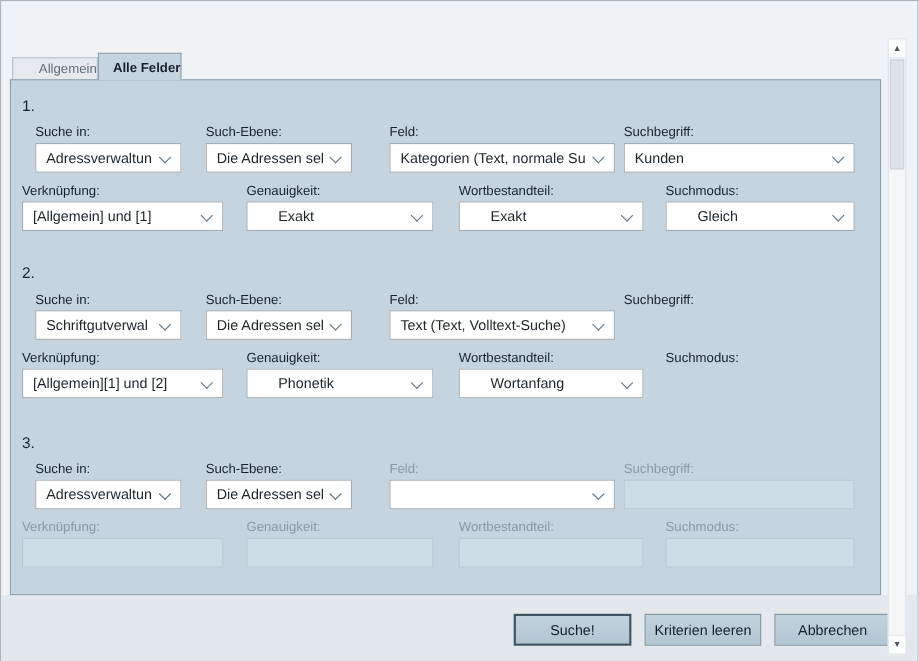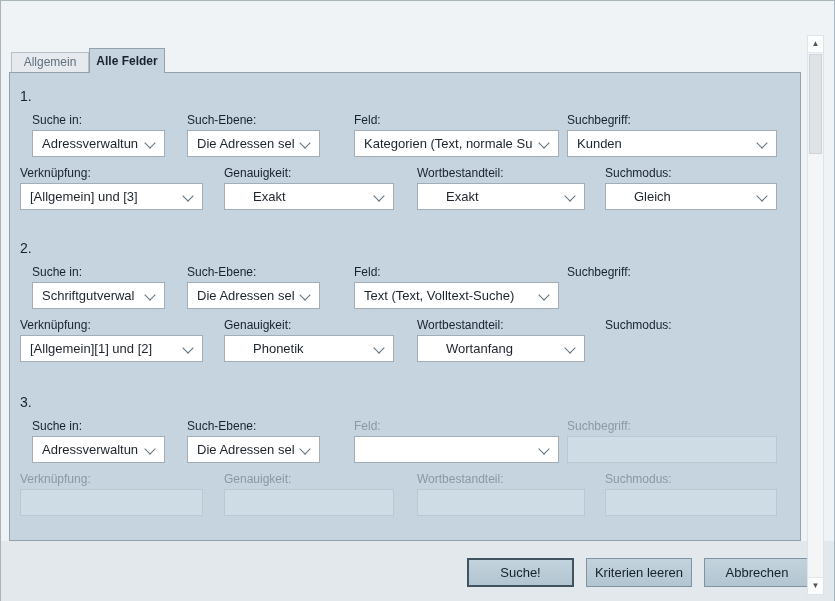--- a/index.html
+++ b/index.html
@@ -10,21 +10,21 @@
     -webkit-font-smoothing:antialiased;
   }
   .window{position:absolute;inset:0;border:1px solid #aab4bb;box-sizing:border-box;}
 
   
   .titlebar{position:absolute;left:0;top:0;width:100%;height:44px;display:flex;align-items:center;padding-left:10px;box-sizing:border-box;}
   .title-icon{width:24px;height:21px;margin-right:7px;flex:0 0 auto;}
   .dlg-title{font-size:15px;font-weight:700;color:#8b2026;}
 
   
-  .tab{position:absolute;box-sizing:border-box;text-align:center;font-size:12px;cursor:default;}
+  .tab{position:absolute;box-sizing:border-box;text-align:right;font-size:12px;cursor:default;}
   .tab-inactive{left:10px;top:51px;width:78px;height:20px;line-height:19px;background:#e6eaee;border:1px solid #b5bfc7;border-bottom:none;color:#60707c;z-index:1;}
   .tab-active{left:88px;top:47px;width:76px;height:25px;line-height:24px;background:#c5d4df;border:1px solid #90a2ae;border-bottom:none;color:#18222c;font-weight:700;z-index:3;}
 
   
   .panel{position:absolute;left:8px;top:71px;width:792px;height:469px;background:#c5d4df;border:1px solid #90a2ae;box-sizing:border-box;z-index:2;}
 
   .section{position:absolute;left:0;width:100%;height:150px;}
   #s1{top:15px}#s2{top:167px}#s3{top:321px}
   .num{position:absolute;left:10px;top:0;font-size:14px;color:#18222c;}
 
@@ -97,21 +97,21 @@
         <div class="flabel">Suchbegriff:</div>
         <div class="combo">
           <span>Kunden</span>
           <span class="chev"></span>
         </div>
       </div>
 
       <div class="field r2 c1b">
         <div class="flabel">Verknüpfung:</div>
         <div class="combo">
-          <span>[Allgemein] und [3]</span>
+          <span>[Allgemein] und [1]</span>
           <span class="chev"></span>
         </div>
       </div>
       <div class="field r2 c2b">
         <div class="flabel">Genauigkeit:</div>
         <div class="combo pad-lg">
           <span>Exakt</span>
           <span class="chev"></span>
         </div>
       </div>

